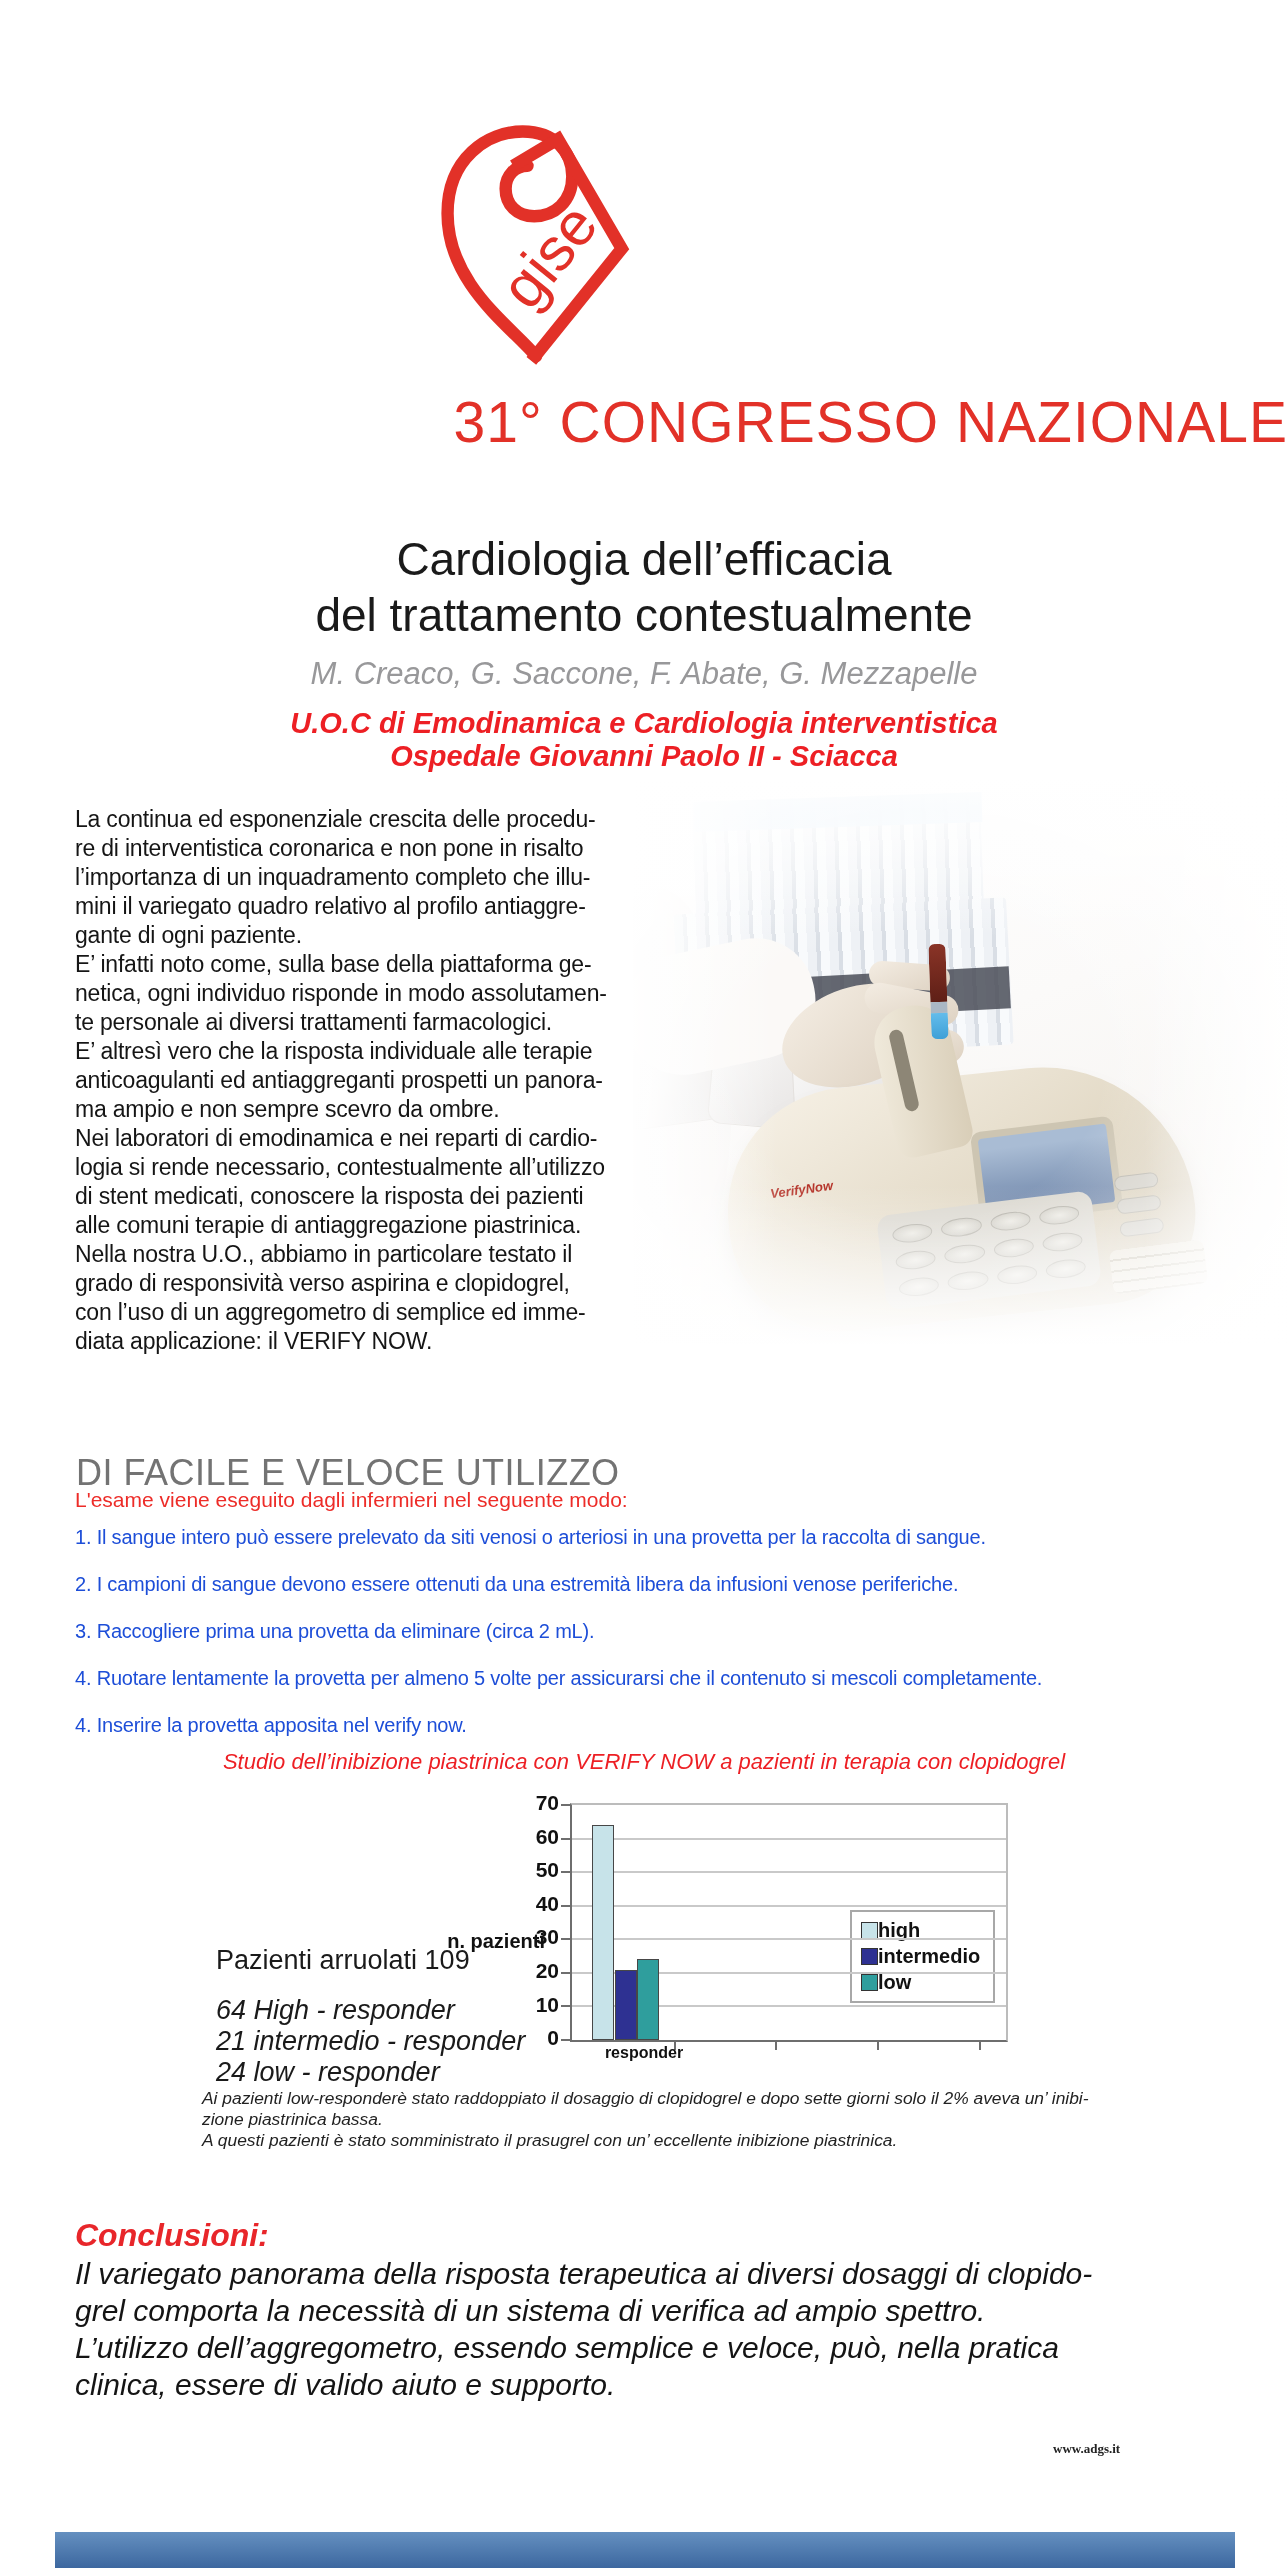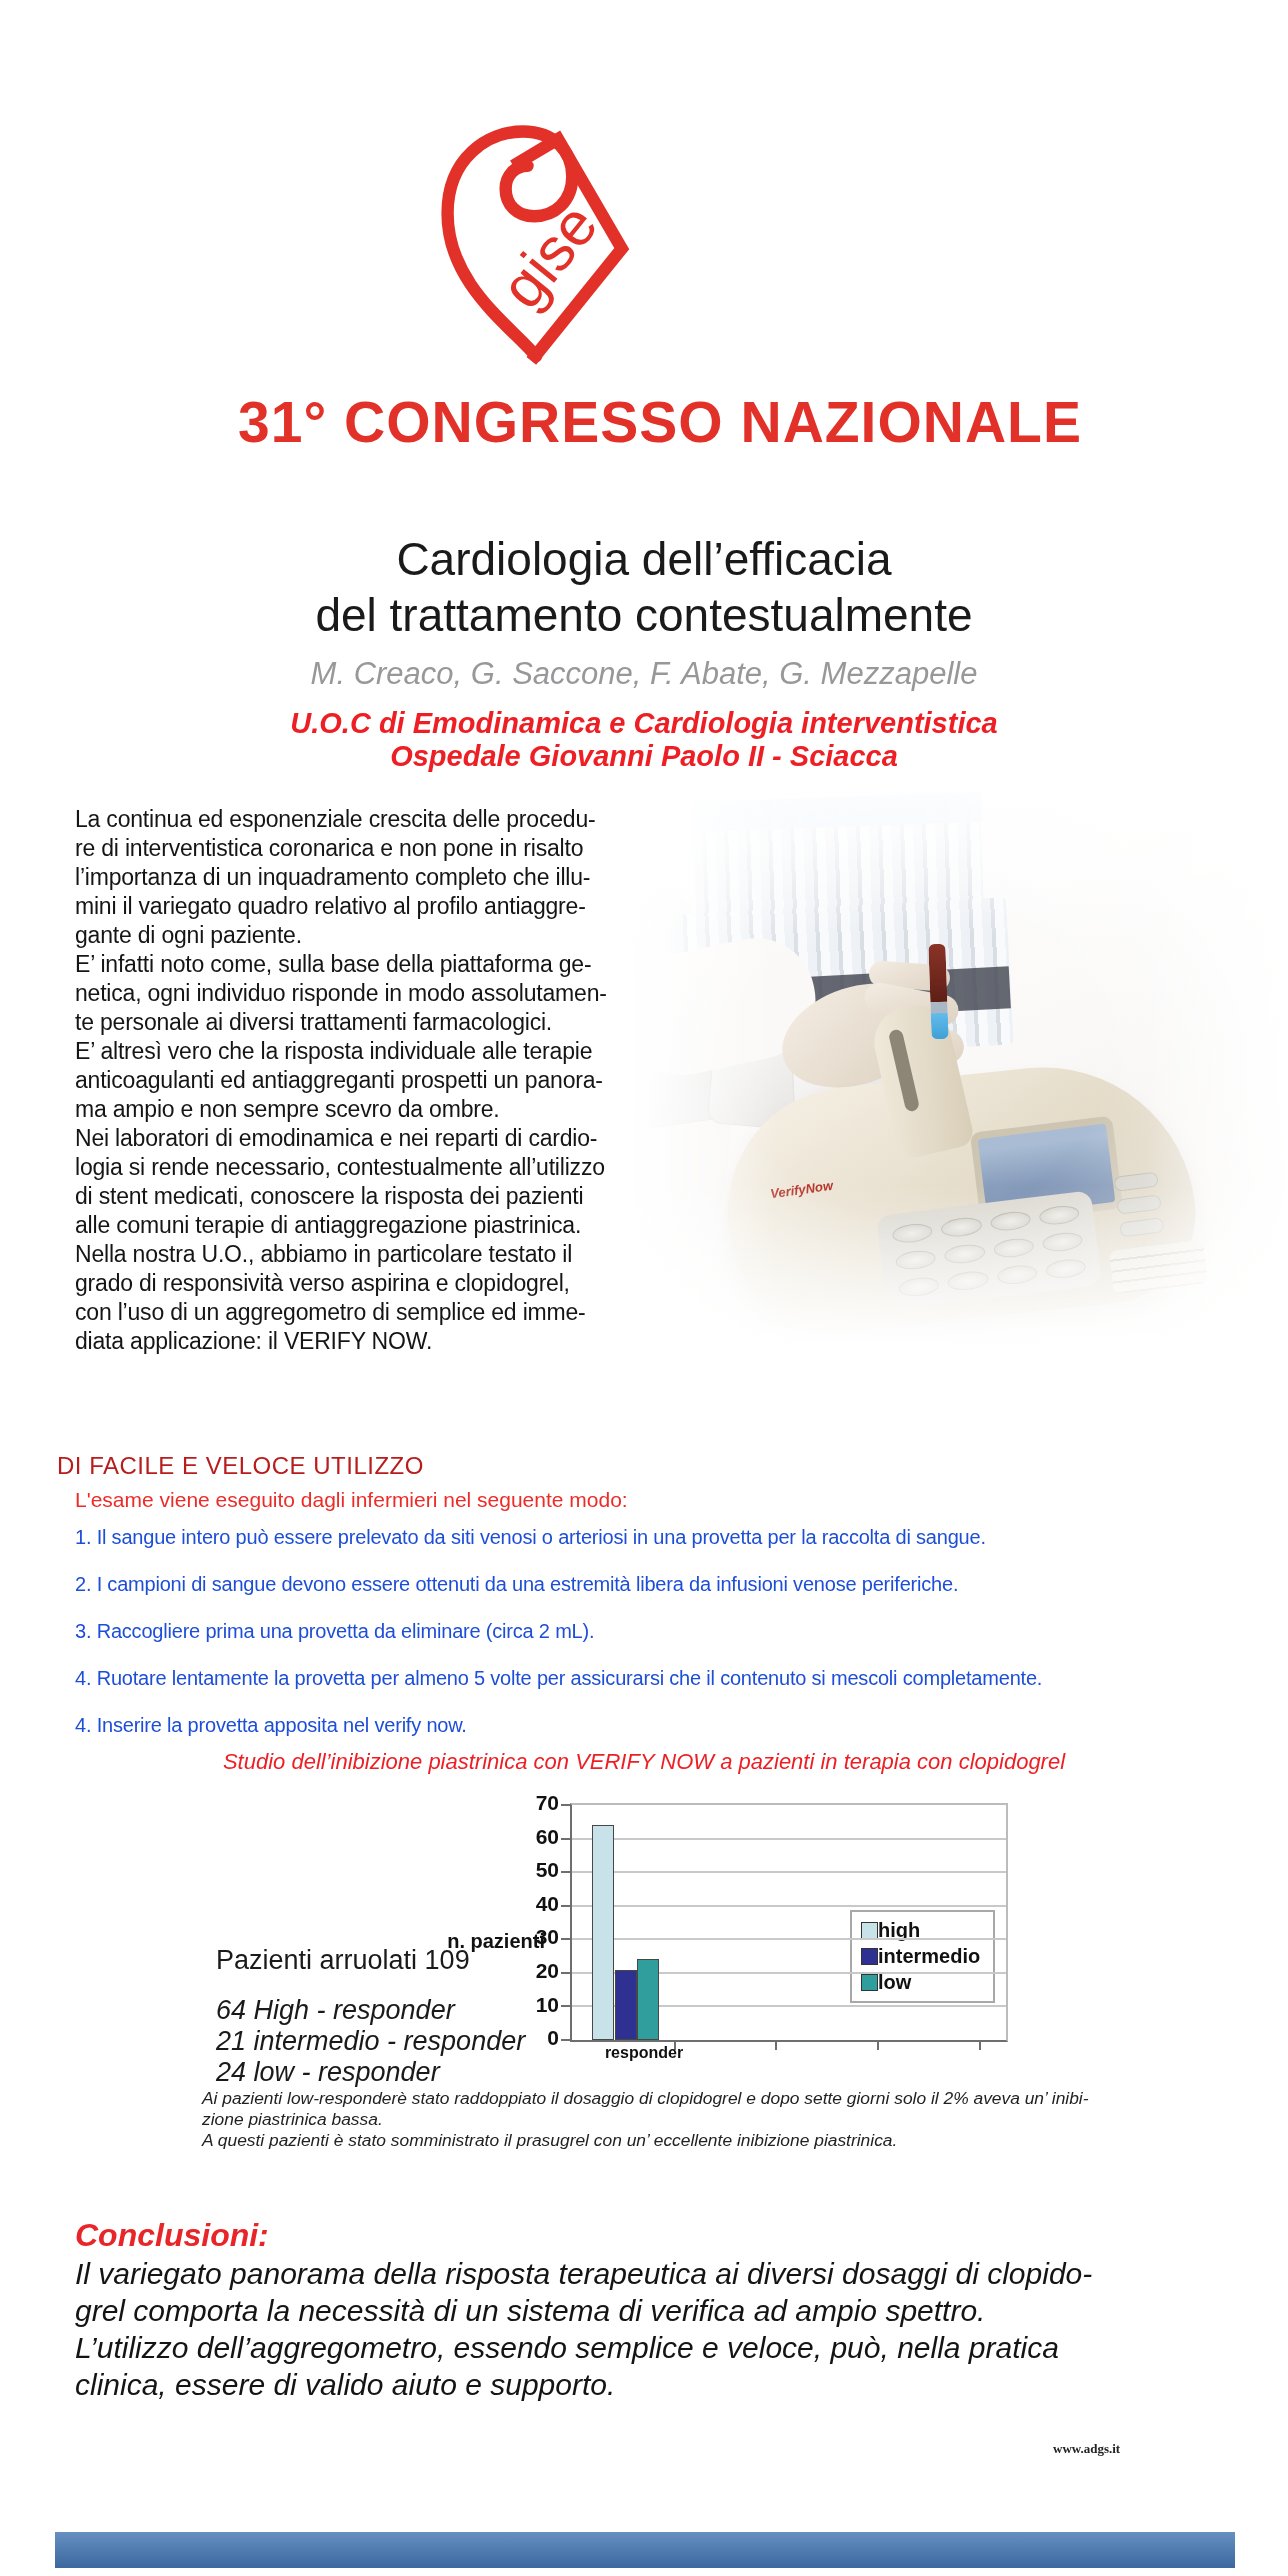--- a/index.html
+++ b/index.html
@@ -6,22 +6,22 @@
   body{
     width:1288px;height:2576px;position:relative;background:#ffffff;
     font-family:"Liberation Sans",sans-serif;color:#111;overflow:hidden;
   }
   .abs{position:absolute;}
   .multiline{white-space:pre-line;}
 
   
   #logo{left:419px;top:101px;width:238px;height:280px;}
   #congress-title{
-    left:0;right:0;top:389px;text-align:center;
-    font-size:57px;letter-spacing:1px;color:#e23128;font-weight:700;margin-left:32px;
+    left:0;right:0;top:389px;text-align:right;
+    font-size:57px;letter-spacing:1px;color:#e23128;font-weight:400;margin-left:32px;
   }
   #header-block{left:0;right:0;top:531px;text-align:center;}
   .main-title{font-size:46px;line-height:56px;color:#1a1a1a;font-weight:400;}
   .authors{font-size:31px;font-style:italic;color:#98989a;margin-top:13px;}
   .affil{font-size:29px;line-height:33px;font-weight:bold;font-style:italic;color:#ed1f24;margin-top:15px;}
 
   
   #intro{left:75px;top:805px;width:567px;font-size:23px;line-height:29px;color:#151515;letter-spacing:-0.2px;}
 
   
@@ -55,21 +55,21 @@
   .printer{background:#e7e1d3;border-radius:8px;transform:rotate(-7deg);
     background-image:repeating-linear-gradient(#e7e1d3 0 9px,#b9b19d 9px 11px);}
   .brand{font-size:13px;font-weight:bold;font-style:italic;color:#b5342a;transform:rotate(-8deg);}
   #photo-fade{left:0;top:0;right:0;bottom:0;z-index:5;
     background:
       radial-gradient(ellipse 72% 68% at 44% 52%, rgba(255,255,255,0) 38%, rgba(255,255,255,.55) 72%, rgba(255,255,255,.96) 97%),
       linear-gradient(to right, rgba(255,255,255,.95), rgba(255,255,255,0) 22%, rgba(255,255,255,0) 78%, rgba(255,255,255,.9)),
       linear-gradient(to bottom, rgba(255,255,255,.97), rgba(255,255,255,0) 28%, rgba(255,255,255,0) 72%, rgba(255,255,255,.97));}
 
   
-  #usage-heading{left:57px;top:1452px;font-size:24px;color:#b91c1c;letter-spacing:0.5px;}
+  #usage-heading{left:76px;top:1452px;font-size:36px;color:#737373;letter-spacing:0.5px;}
   #usage-sub{left:75px;top:1488px;font-size:21px;color:#ed2c28;}
   #steps{left:75px;top:1526px;width:1051px;font-size:20px;color:#1d4ed8;}
   #steps .step{margin-bottom:24px;letter-spacing:-0.2px;}
 
   
   #chart-title{left:0;right:0;top:1749px;text-align:center;font-size:22px;font-style:italic;color:#ed1f24;}
   #enrolled{left:216px;top:1945px;font-size:27px;color:#1a1a1a;}
   #results{left:216px;top:1995px;font-size:27px;font-style:italic;line-height:31px;color:#1a1a1a;}
   #chart-footnote{left:202px;top:2088px;width:952px;font-size:17.4px;font-style:italic;line-height:21px;color:#222;}
 

